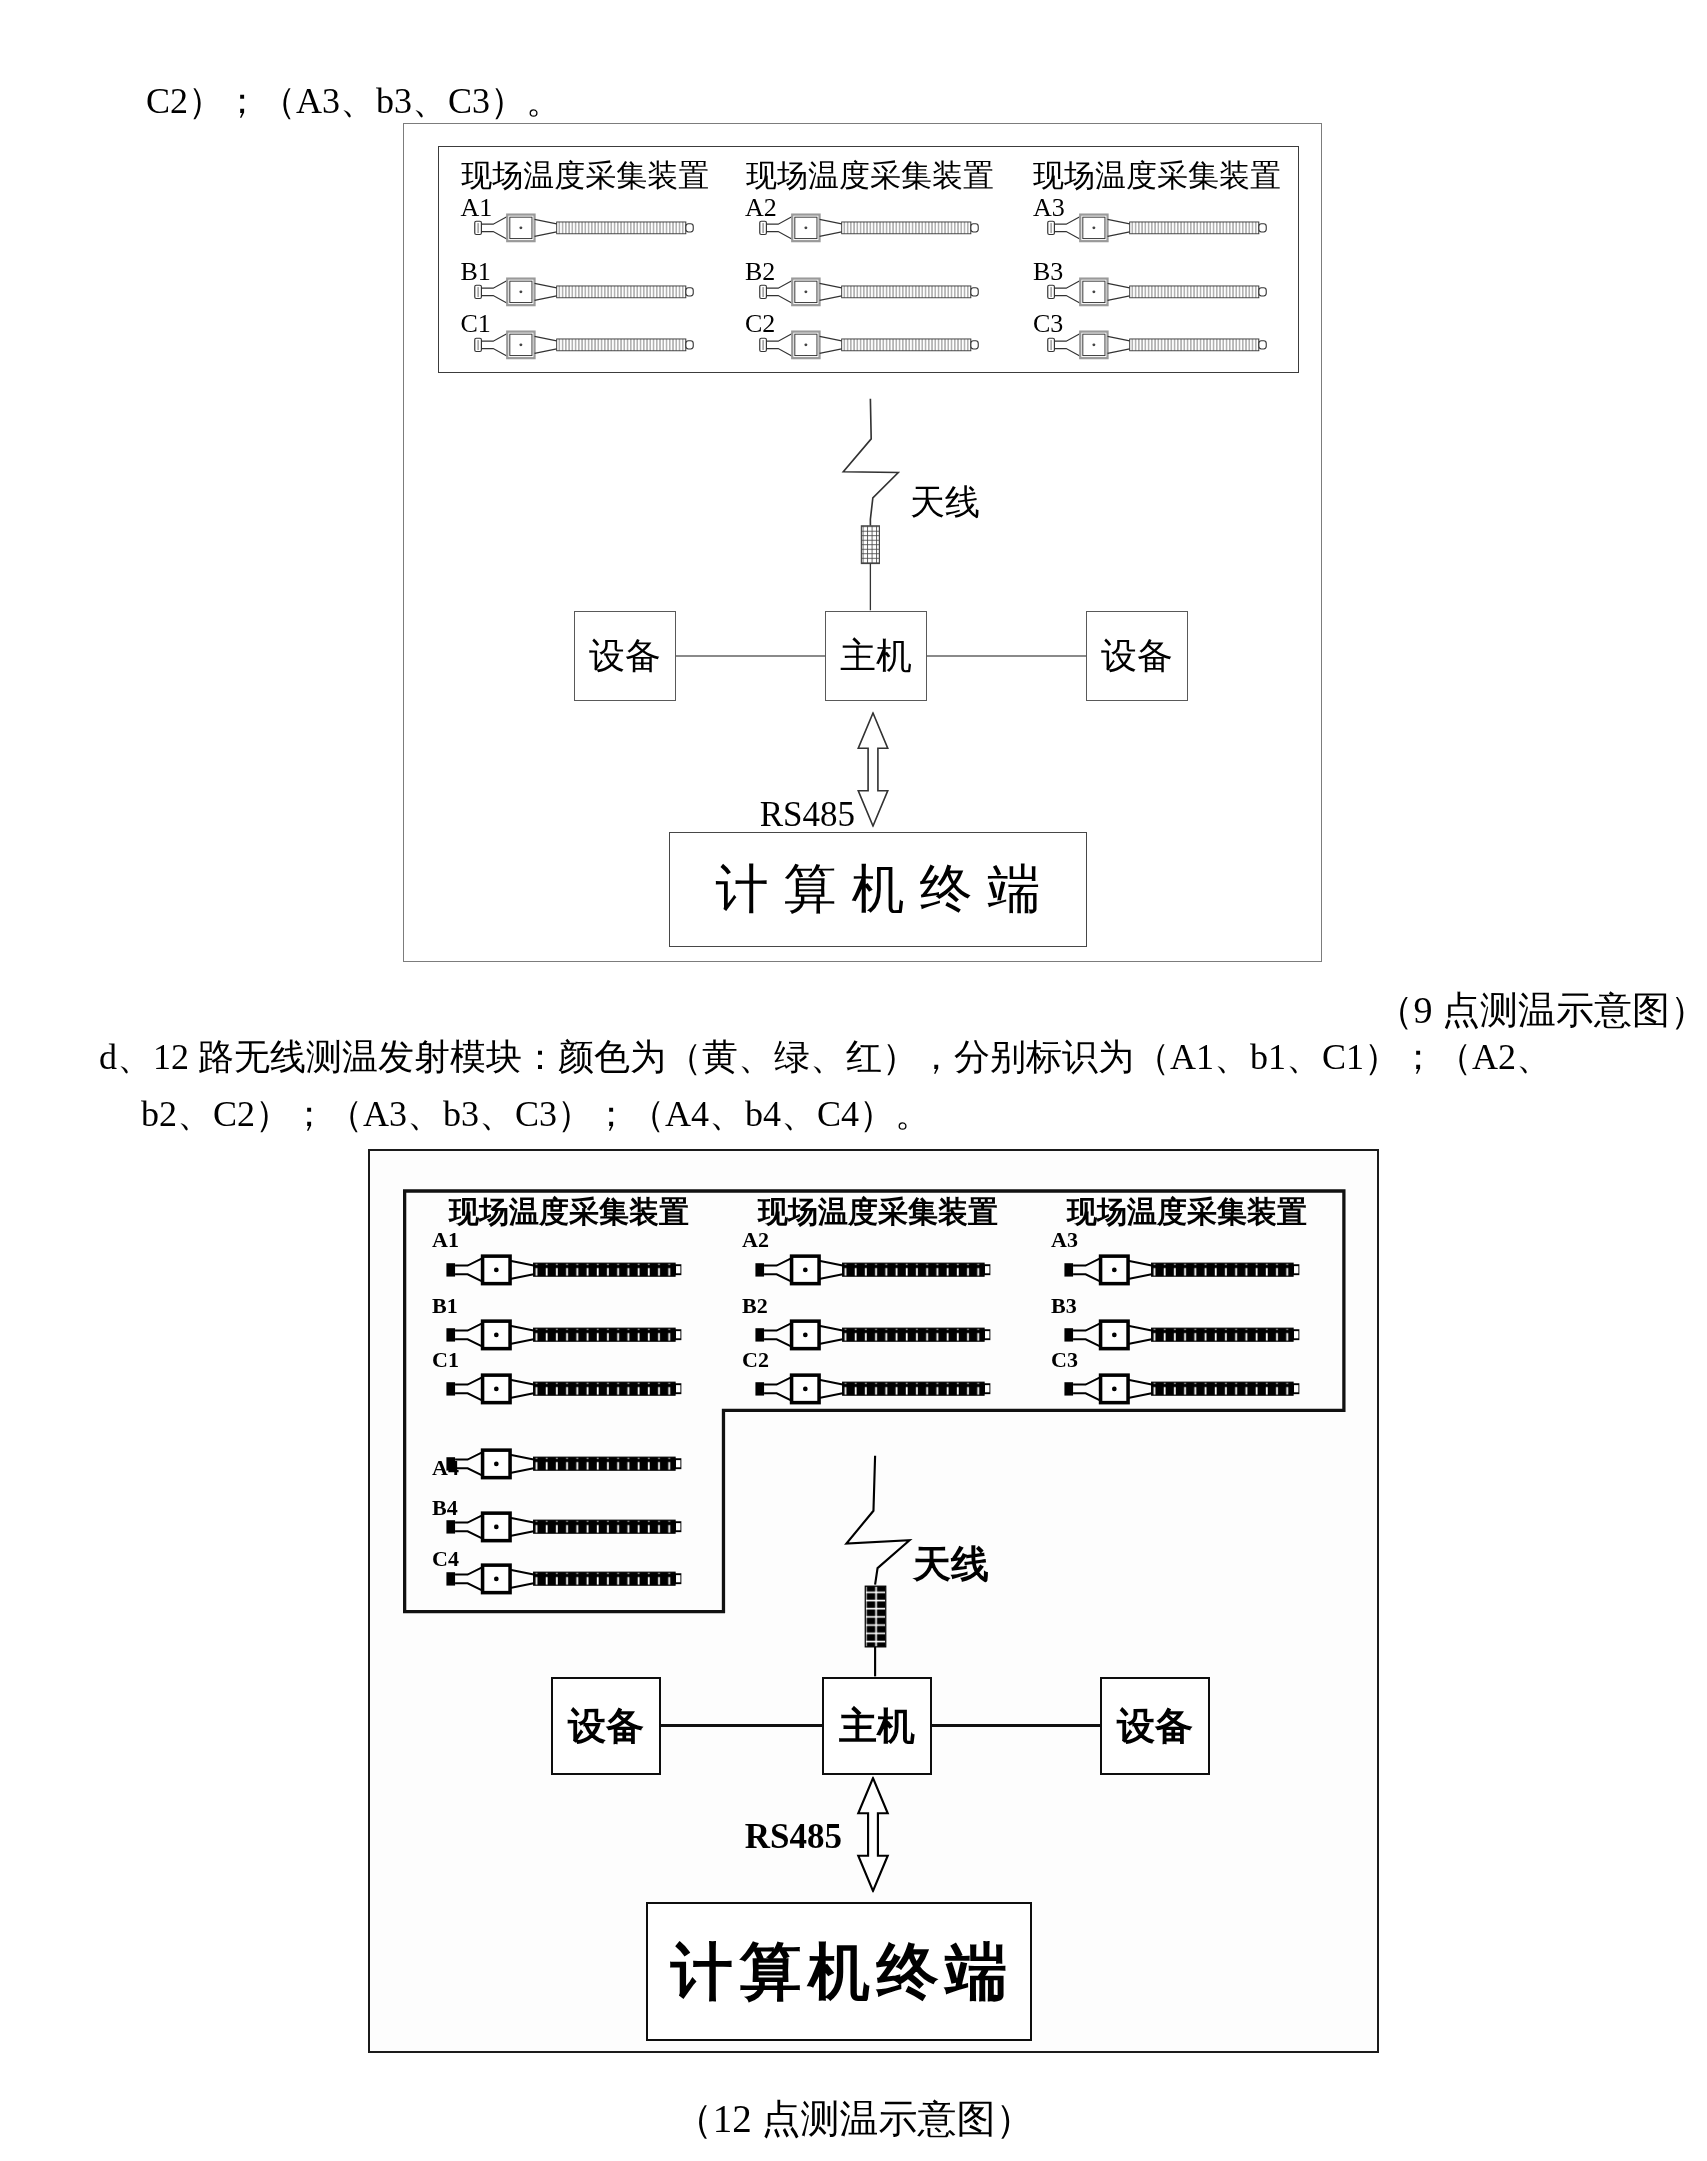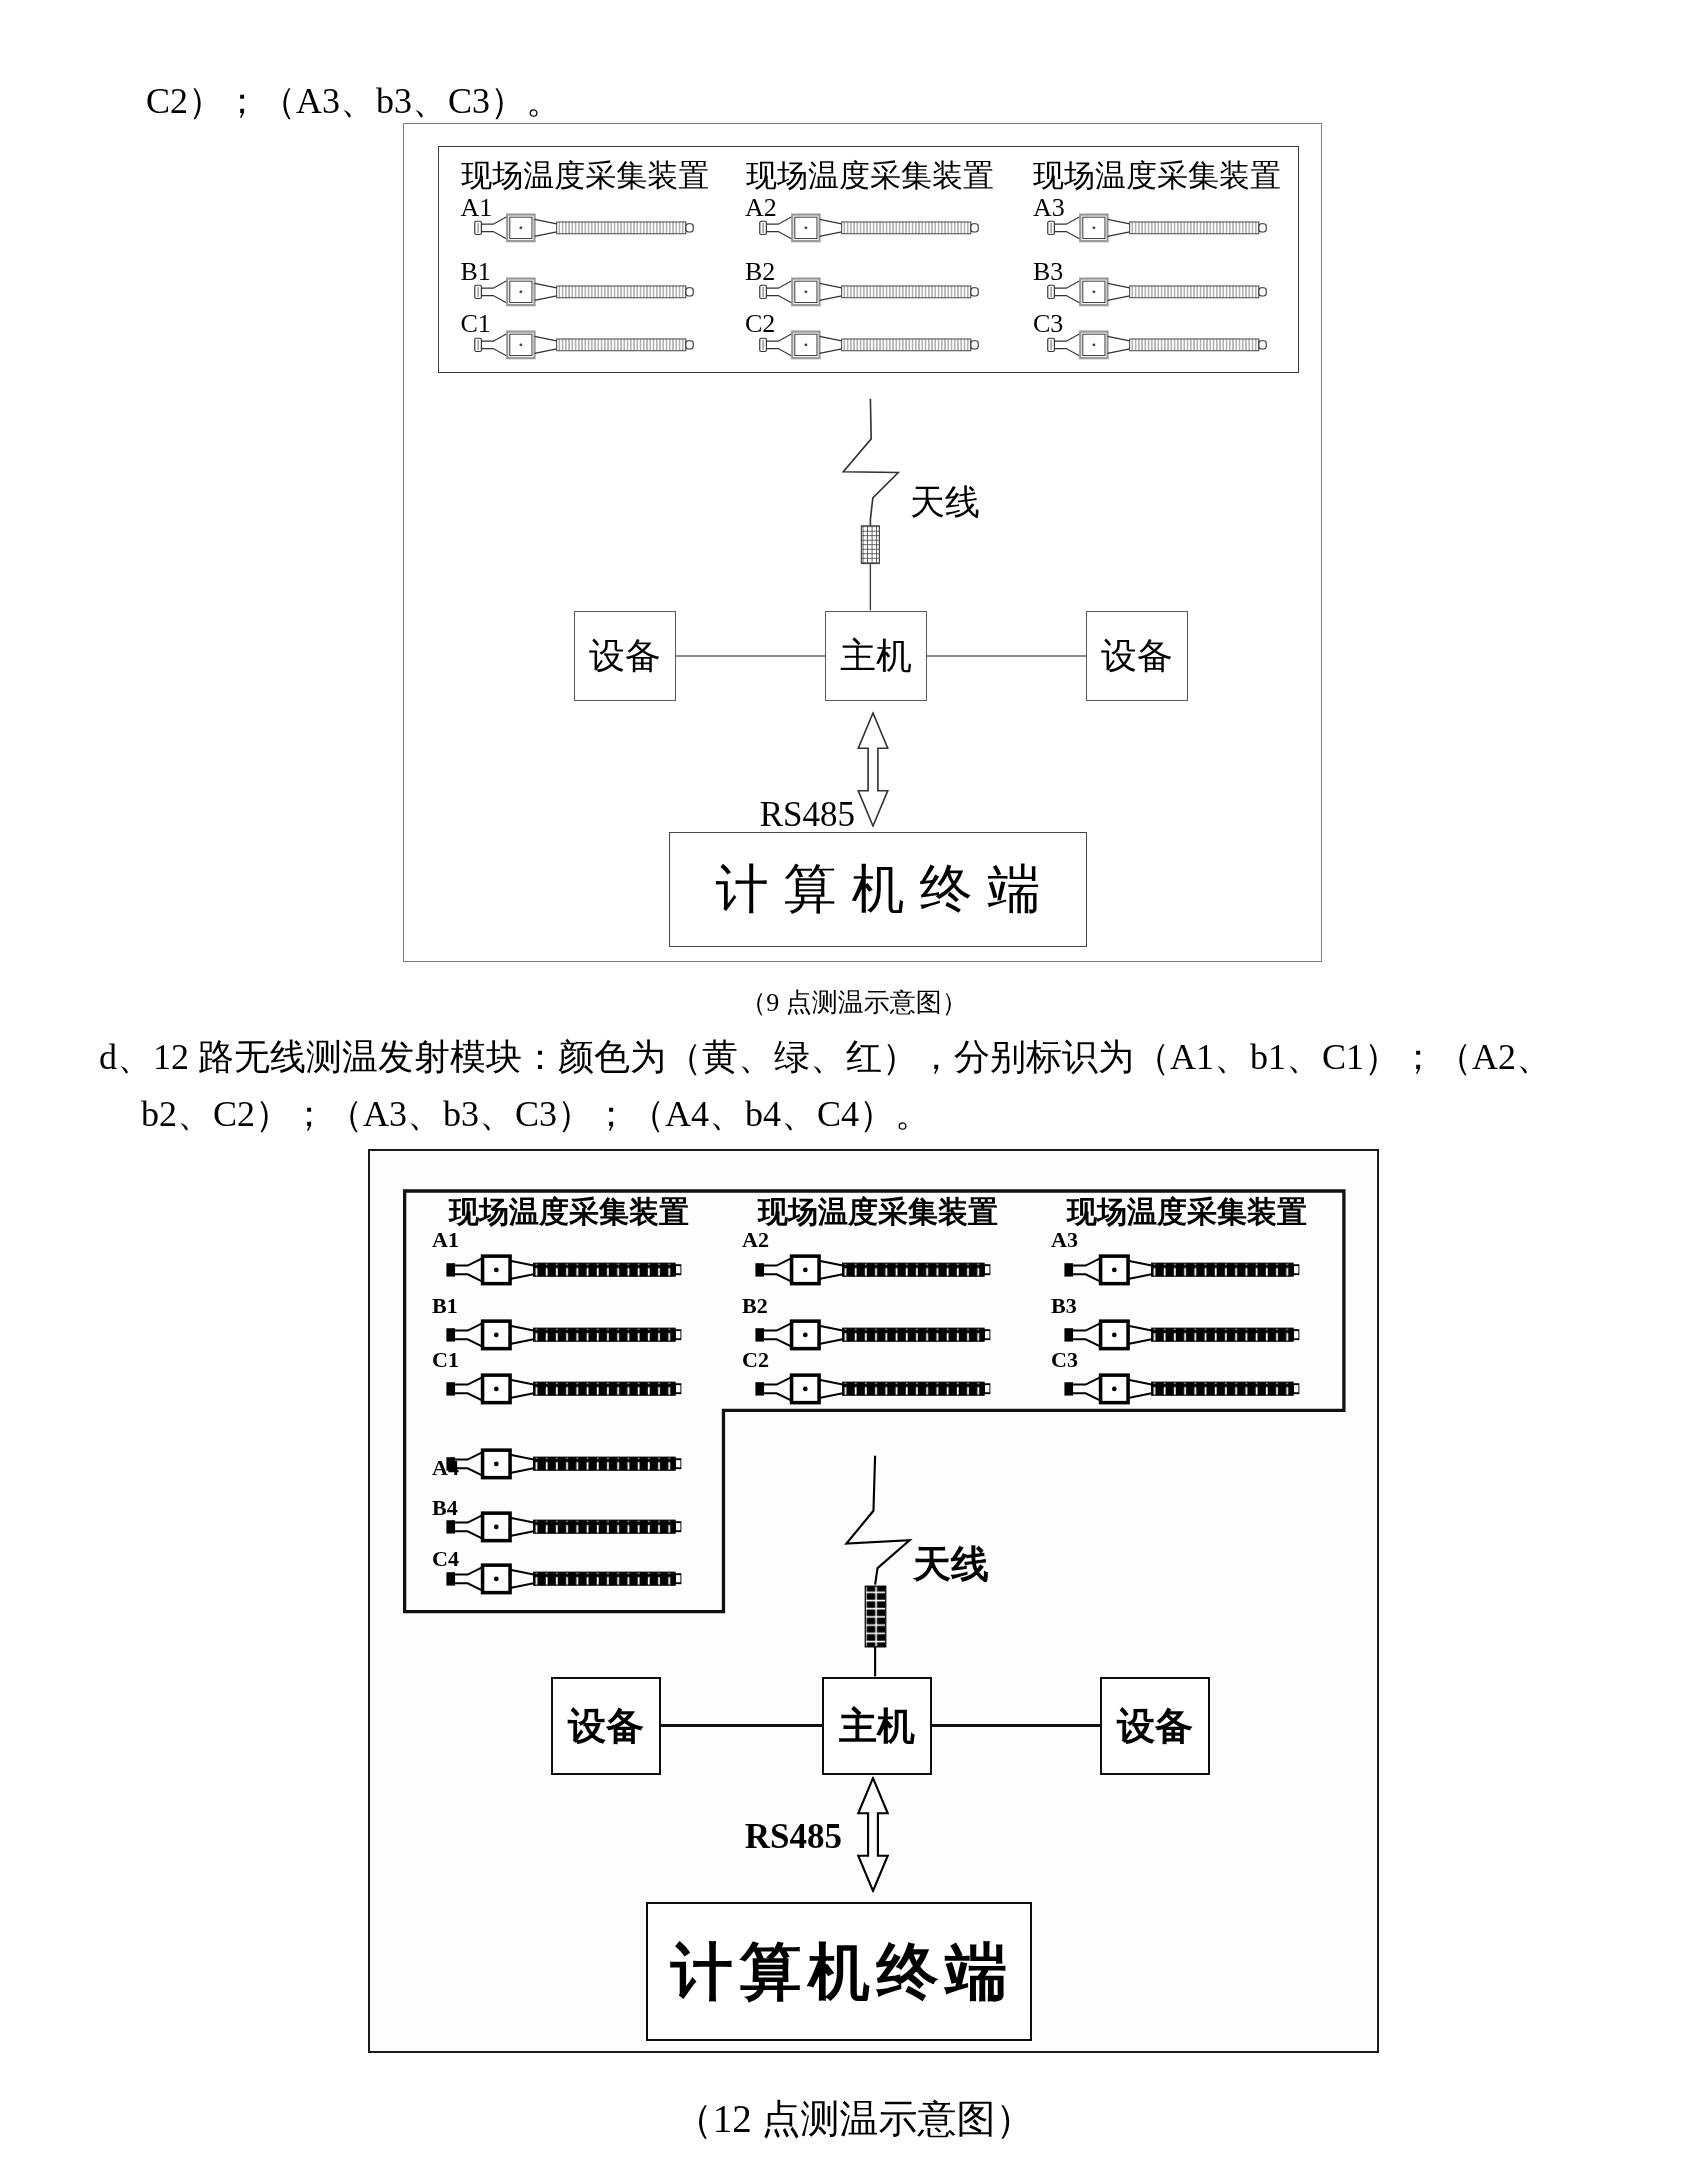--- a/index.html
+++ b/index.html
@@ -36,21 +36,21 @@
   .hline1 { height: 1.6px; background: #8a8a8a; }
   .ant-label1 { font-size: 35px; white-space: nowrap; }
   .rs1 { font-size: 35px; width: 122px; text-align: right; white-space: nowrap; }
   .term1 {
     left: 265px; top: 708px; width: 418px; height: 115px;
     border: 1.6px solid #474747; background:#fff;
     display: flex; align-items: center; justify-content: center;
     font-size: 53px; letter-spacing: 15px; text-indent: 15px; white-space: nowrap;
   }
   .cap { left: 0; width: 100%; text-align: center; white-space: nowrap; }
-  .cap1 { top: 985px; font-size: 26px; }
+  .cap1 { top: 985px; font-size: 38px; text-align: right; }
 
   
   .d2 {
     left: 368px; top: 1149px; width: 1011px; height: 904px;
     border: 2.5px solid #1b1b1b; background: #fdfdfd;
   }
   .hdr2 { top: 41px; width: 296px; text-align: center; font-size: 30px; font-weight: bold; white-space: nowrap; }
   .slabel2 { font-size: 22px; font-weight: bold; line-height: 23px; }
   .box2 {
     width: 110px; height: 98px; border: 2.5px solid #0e0e0e; background: #fff;

